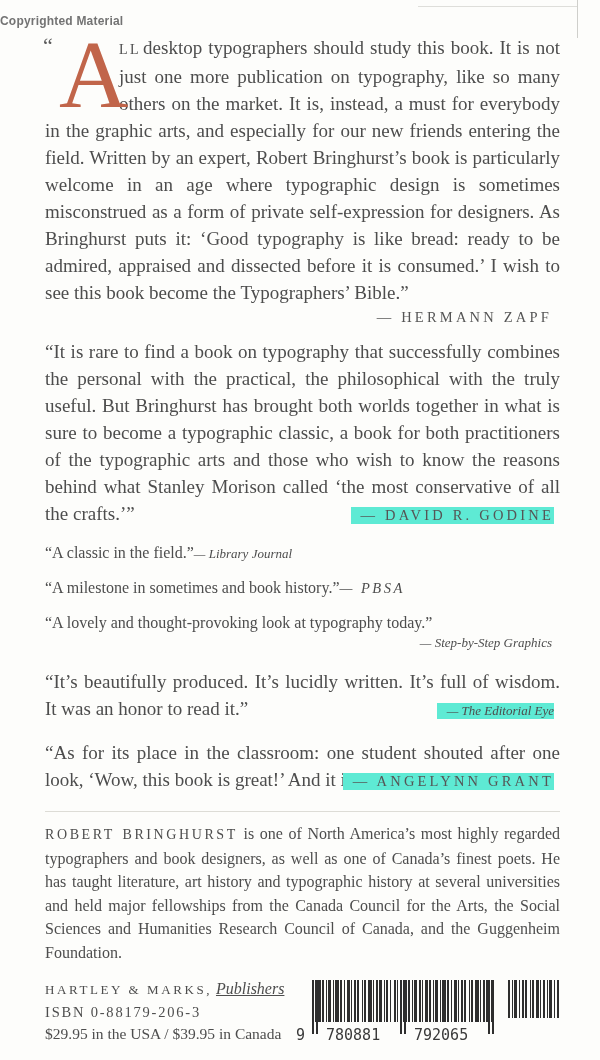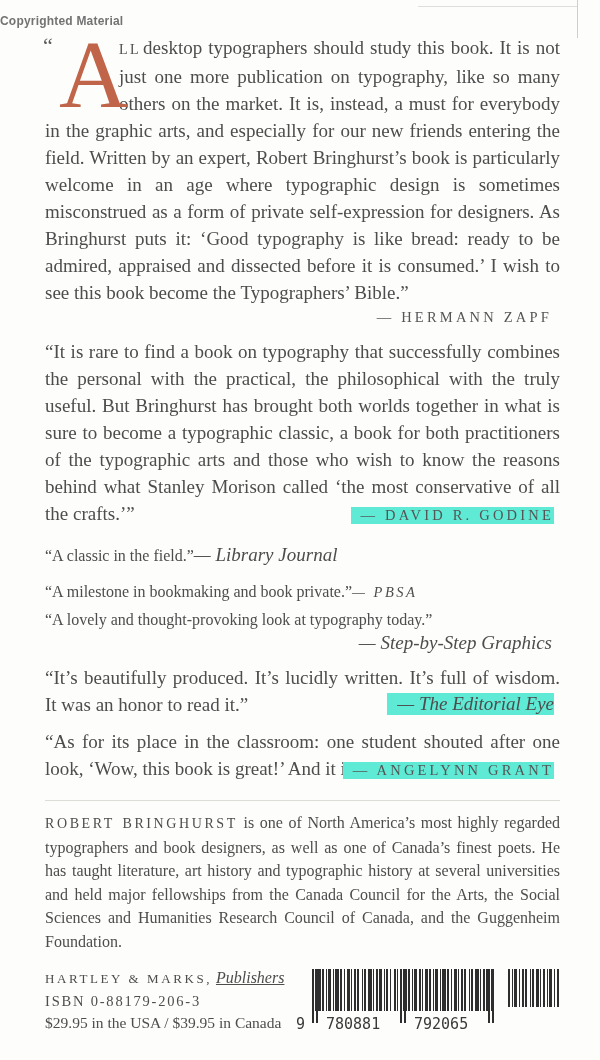--- a/index.html
+++ b/index.html
@@ -55,21 +55,21 @@
     margin-right: 2px;
   }
   .attr-caps {
     font-size: 14.5px;
     letter-spacing: 3.2px;
     color: #555;
     white-space: nowrap;
   }
   .attr-italic {
     font-style: italic;
-    font-size: 19px;
+    font-size: 13px;
     color: #4d4d4d;
     white-space: nowrap;
   }
   .attr-caps-italic {
     font-style: italic;
     font-size: 14.5px;
     letter-spacing: 2.5px;
     color: #4d4d4d;
     white-space: nowrap;
   }
@@ -82,21 +82,21 @@
     background: #5eead4;
     padding-left: 10px;
   }
   .m1 { margin-top: 12px; }
   .row-review {
     display: flex;
     justify-content: flex-start;
     align-items: baseline;
     margin-top: 17px;
   }
-  .block-review { margin-top: 10px; }
+  .block-review { margin-top: 17px; }
   .rule {
     border: none;
     border-top: 1px solid #dddcd6;
     margin: 18px 0 10px 0;
   }
   .bio {
     font-size: 16px;
     line-height: 23.5px;
     text-align: justify;
   }
@@ -159,21 +159,21 @@
     <p>“It is rare to find a book on typography that successfully combines the personal with the practical, the philosophical with the truly useful. But Bringhurst has brought both worlds together in what is sure to become a typographic classic, a book for both practitioners of the typographic arts and those who wish to know the reasons behind what Stanley Morison called ‘the most conservative of all the crafts.’”</p>
     <span class="attr-caps corner-attr">— DAVID R. GODINE</span>
   </div>
 
   <div class="row-review">
     <p>“A classic in the field.”</p>
     <span class="attr-italic">— Library Journal</span>
   </div>
 
   <div class="row-review">
-    <p>“A milestone in bookmaking and book private.”</p>
+    <p>“A milestone in sometimes and book history.”</p>
     <span class="attr-caps-italic">— PBSA</span>
   </div>
 
   <div class="block-review">
     <p>“A lovely and thought-provoking look at typography today.”</p>
     <div class="attr-italic own-line">— Step-by-Step Graphics</div>
   </div>
 
   <div class="review block-review">
     <p>“It’s beautifully produced. It’s lucidly written. It’s full of wisdom. It was an honor to read it.”</p>

